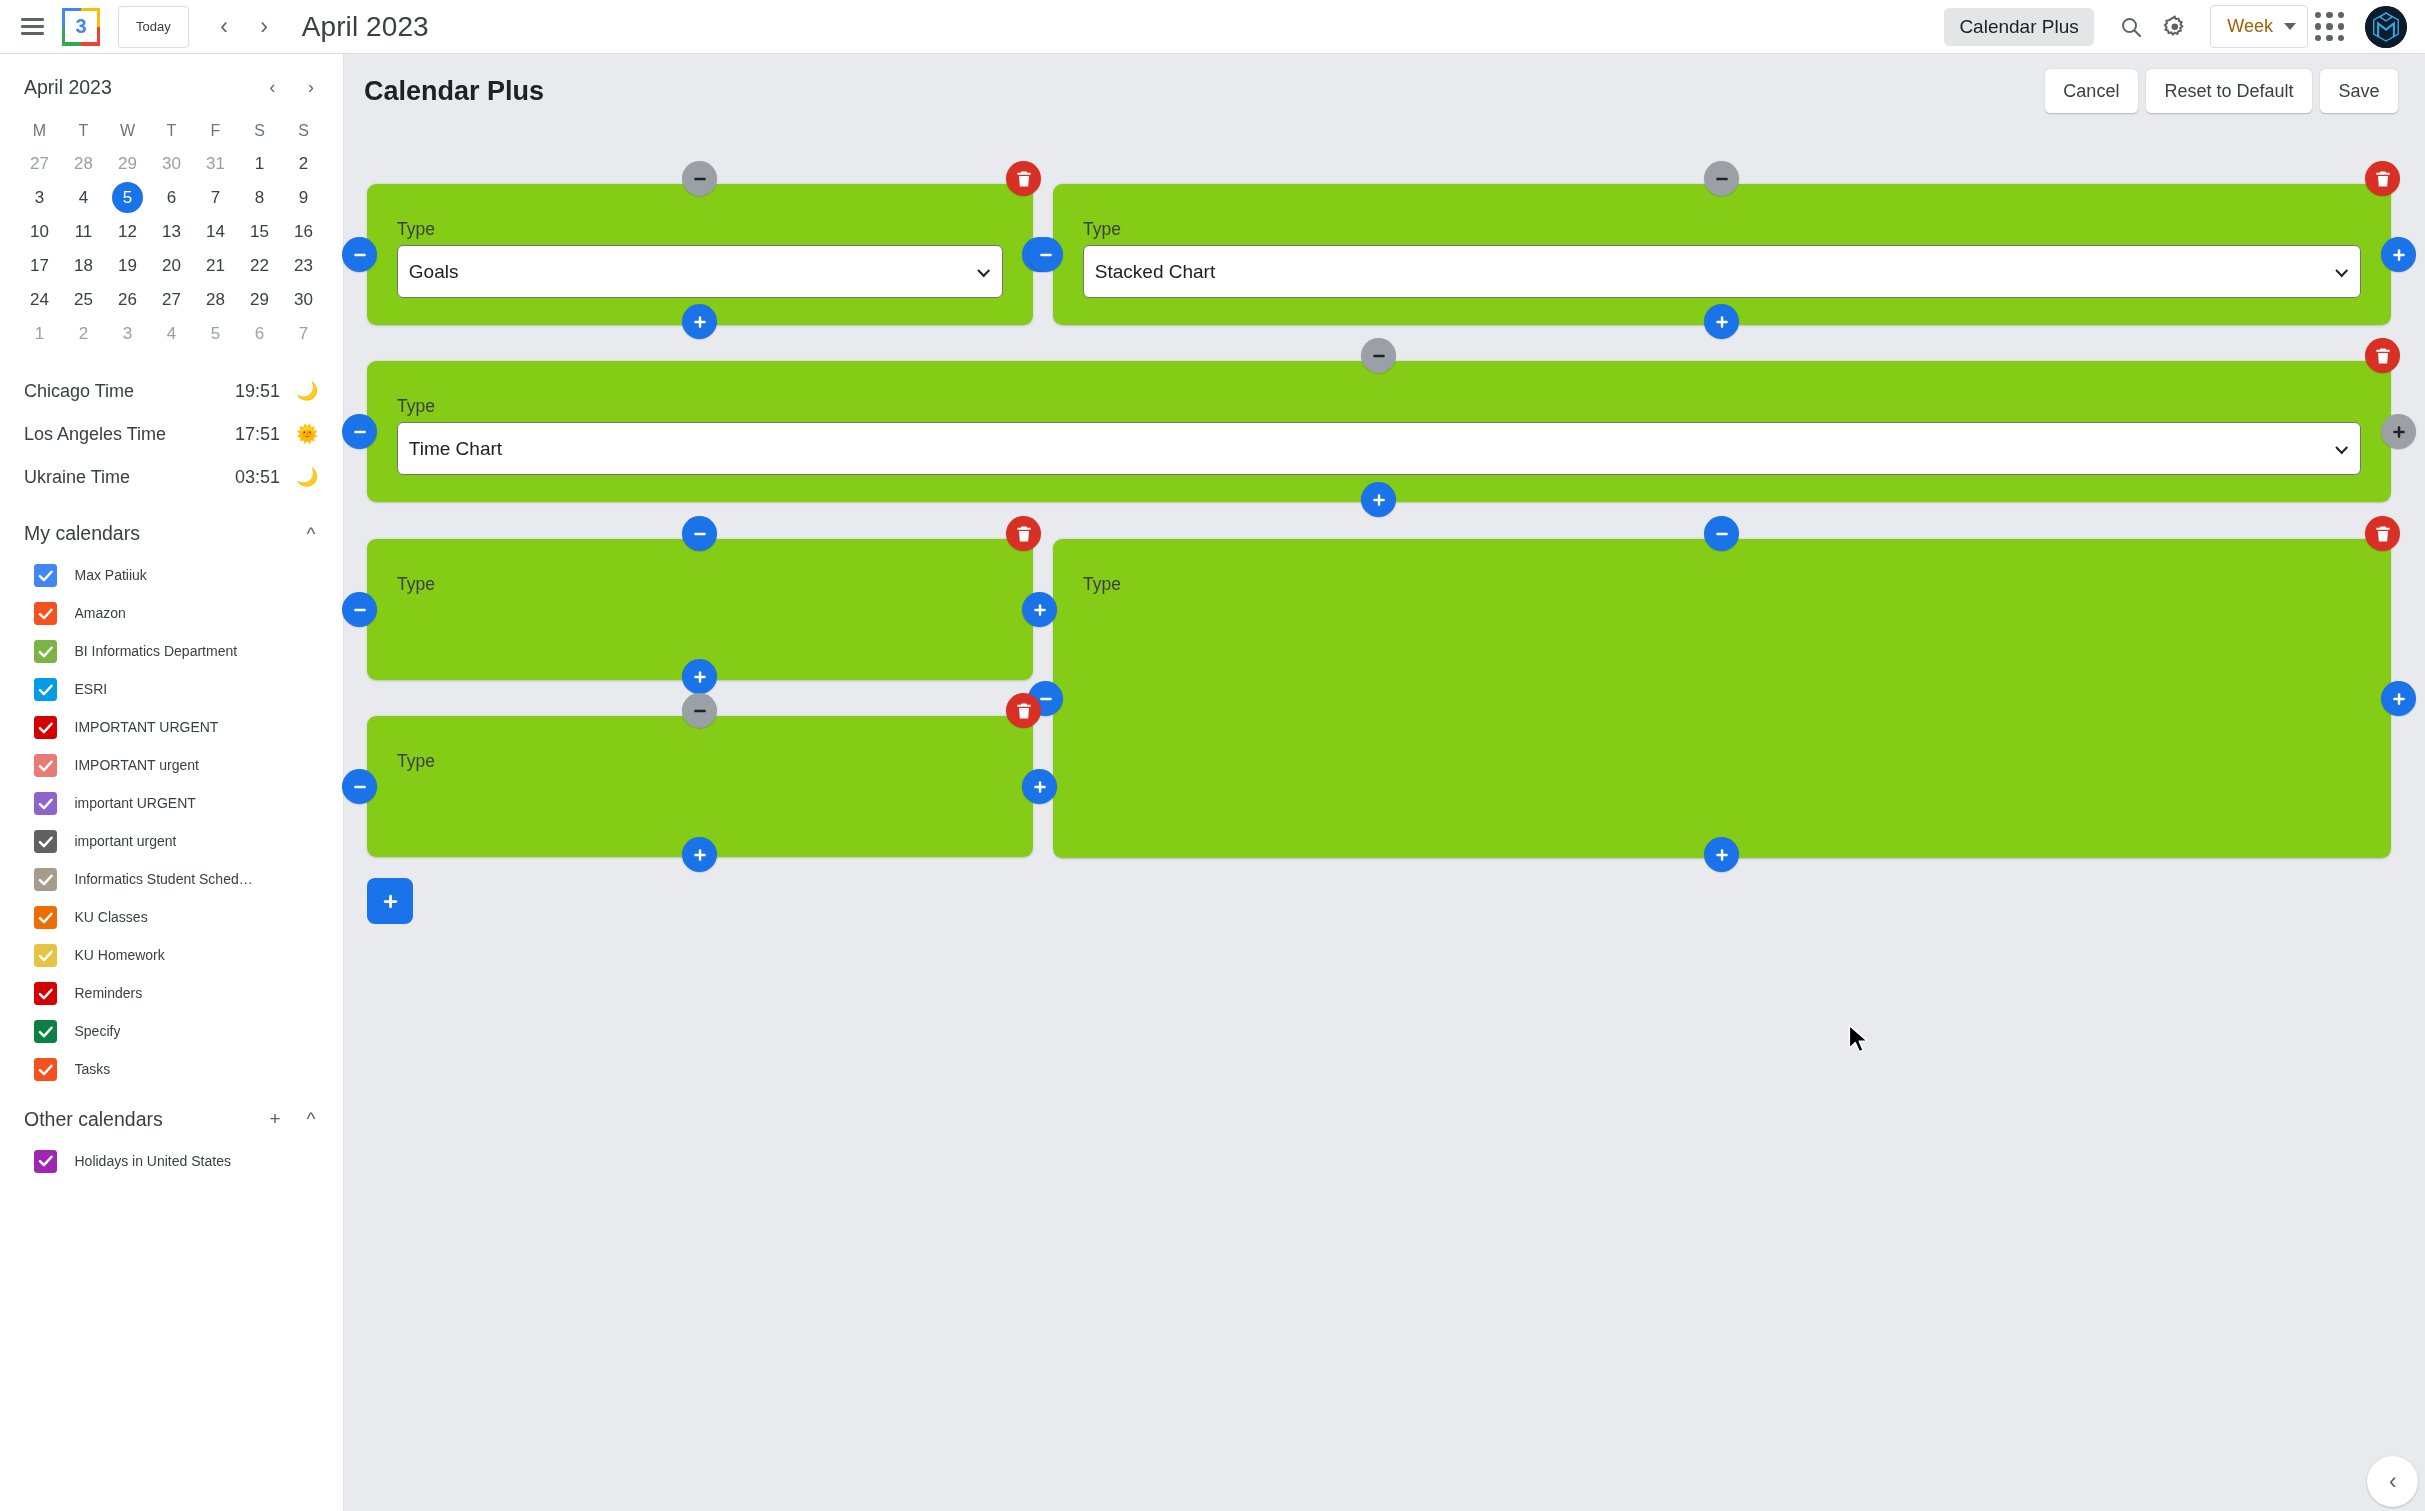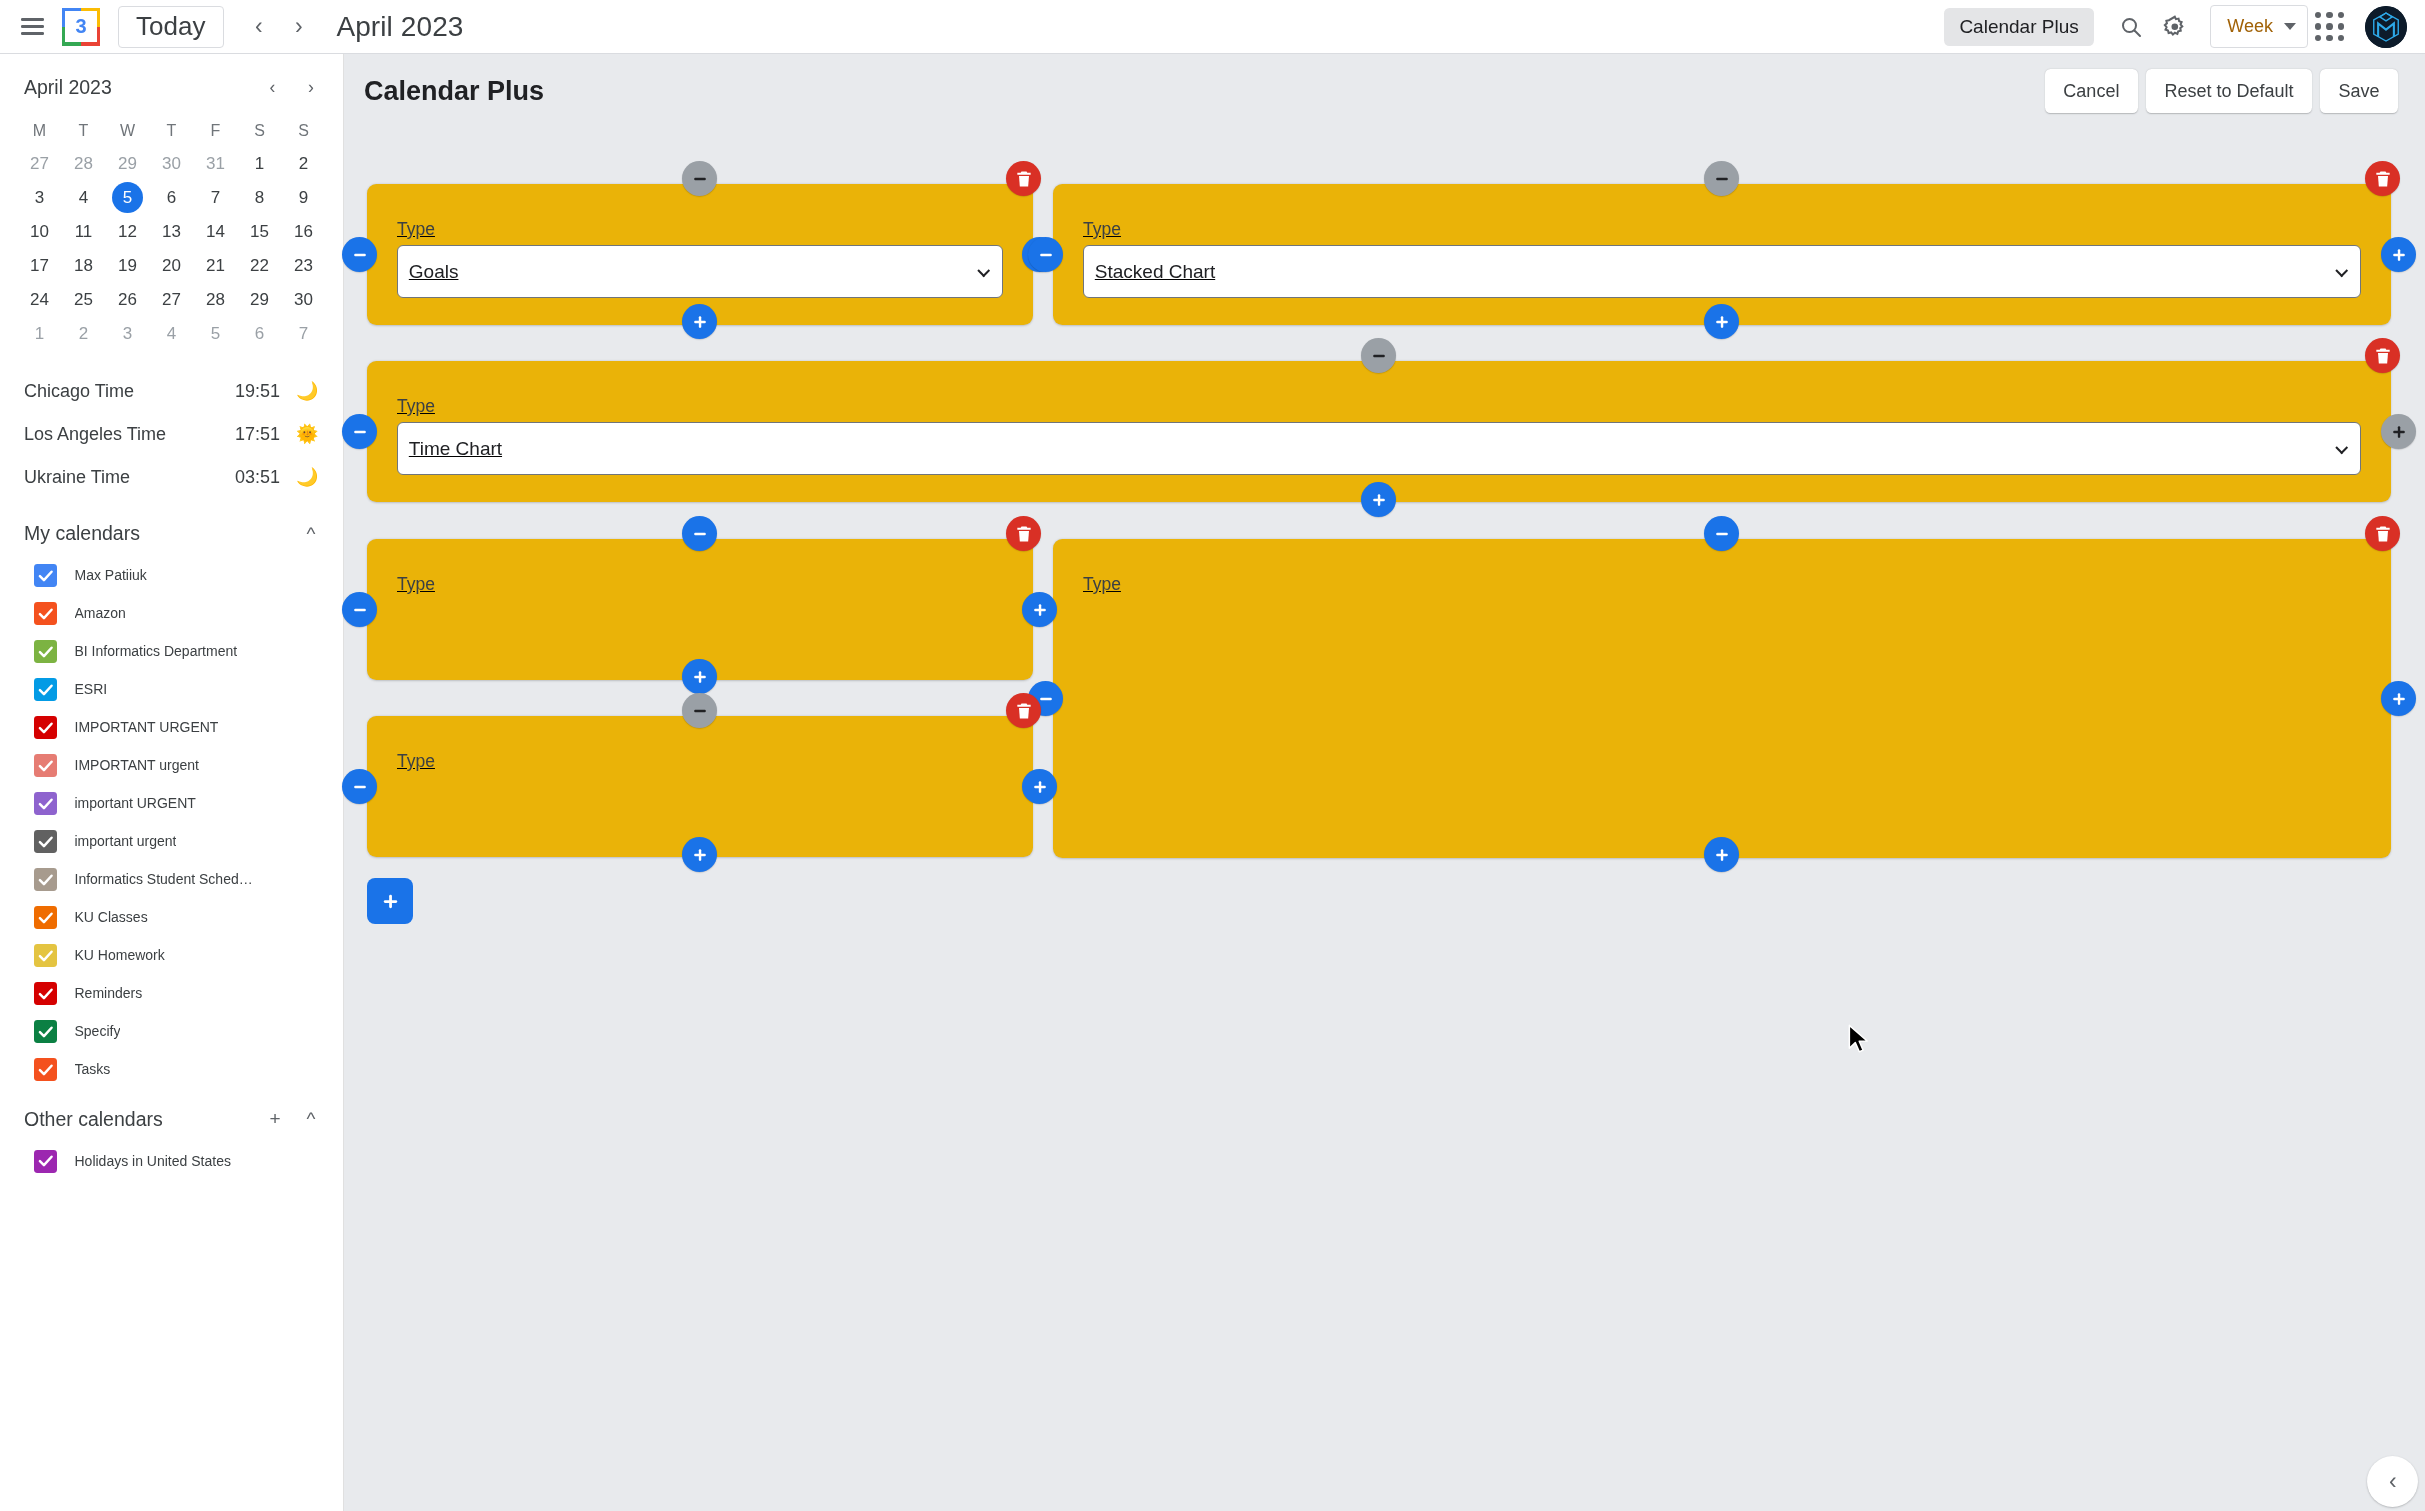--- a/index.html
+++ b/index.html
@@ -29,21 +29,21 @@
   .gcal-logo .q4 { right:0; bottom:0; background:#ea4335; }
   .gcal-logo .ctr { position:absolute; left:3.4px; top:3.4px; right:3.4px; bottom:3.4px; background:#fff;
     display:flex; align-items:center; justify-content:center;
     color:#4285f4; font-size:20px; font-weight:bold; }
 
   .today-btn {
     margin-left: 17.5px; height: 42px; padding: 0 17.5px;
     border: 0.7px solid #dadce0; border-radius: 4px; background:#fff;
     font-size: 6.7px; display:flex; align-items:center; cursor:pointer;
   }
-  .today-btn span { font-size: 26px; color:#3c4043; }
+  .today-btn span { font-size: 13px; color:#3c4043; }
 
   .navarrow { width: 40px; height: 40px; border-radius:50%; display:flex; align-items:center;
     justify-content:center; color:#5f6368; font-size:23px; cursor:pointer; }
   #nav-prev { margin-left: 15px; }
 
   #topbar-date { margin-left: 17.5px; font-size: 28px; color: #3c4043; letter-spacing: 0.1px; }
 
   #topbar-right { margin-left: auto; display:flex; align-items:center; gap: 0; padding-right: 19px; }
   .chip-calendarplus {
     background: #e4e5e7; border-radius: 5.4px; padding: 8px 15px; font-size: 19px; color:#202124;
@@ -109,23 +109,22 @@
   }
   #main-head { display:flex; align-items:center; padding: 15px 27px 0 20px; height:59px; }
   #main-title { font-size: 27px; font-weight:bold; color:#202124; }
   #main-actions { margin-left:auto; display:flex; gap: 8px; }
   .mbtn { background:#fff; border:0.7px solid transparent; border-radius:5.4px; padding: 10.8px 17.5px;
     font-size:18px; color:#3c4043; cursor:pointer; box-shadow: 0 0.7px 1.3px rgba(60,64,67,.3); }
 
   #cards { position:relative; padding: 0 0 0 0; }
 
   .card {
-    position:absolute; background:#eab308; border-radius: 9.4px;
+    position:absolute; background:#84cc16; border-radius: 9.4px;
     box-shadow: 0 0.7px 2px rgba(60,64,67,.25);
-    text-decoration: underline;
   }
   .card-inner { padding: 35px 30px 0 30px; }
   .type-label { font-size: 17.5px; color:#3c4043; margin-bottom: 5.4px; }
   .type-select {
     width: 100%; height: 53px; border:0.7px solid #70757a; border-radius: 6px;
     background:#fff; font-size: 19px; color:#202124; padding: 0 10.8px;
     font-family: "Liberation Sans", sans-serif; appearance:none; cursor:pointer;
   }
   .select-wrap { position:relative; }
   .select-chev {

